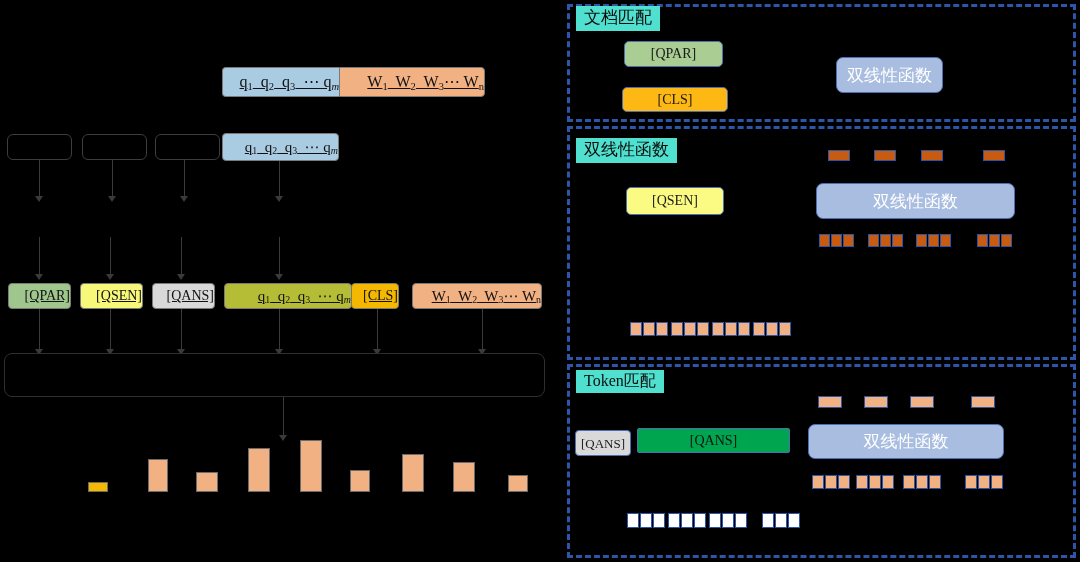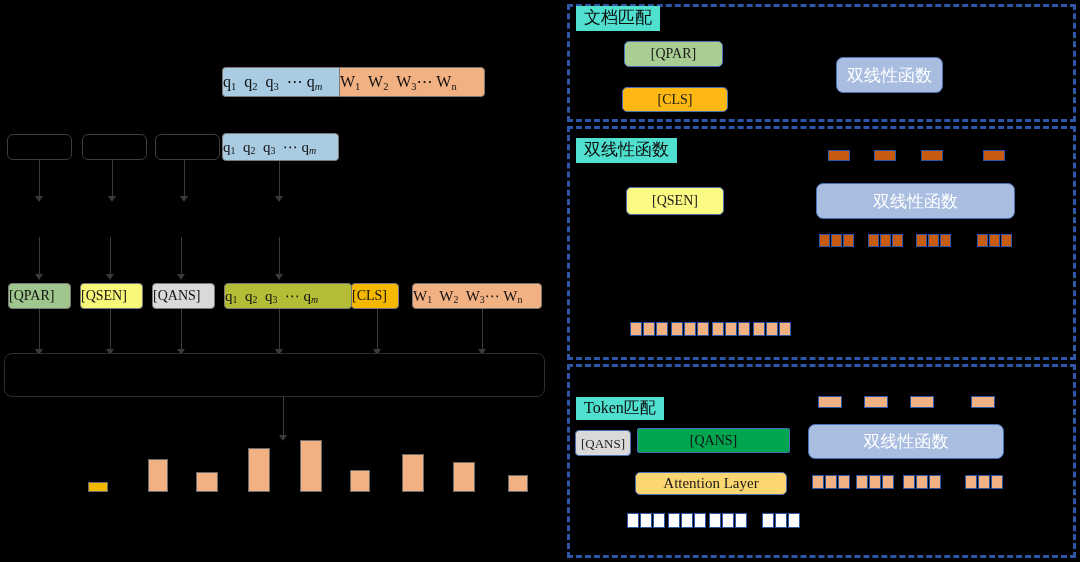--- a/index.html
+++ b/index.html
@@ -35,26 +35,27 @@
   .node.plain {
     border: 1px solid #3d3d3d;
     background: #000000;
     border-radius: 6px;
   }
 
   
   .seqbox {
     display: flex;
     align-items: center;
-    justify-content: flex-start;
+    justify-content: flex-end;
     border: 1px solid #7a7a7a;
     border-radius: 4px;
     font-family: "Liberation Serif", serif;
     color: #111;
     white-space: nowrap;
+    text-decoration: underline;
   }
   .seqbox.sq-left  { border-radius: 4px 0 0 4px; border-right: none; }
   .seqbox.sq-right { border-radius: 0 4px 4px 0; }
 
   sub, .sb { font-size: 0.66em; vertical-align: -0.25em; }
   .ital { font-style: italic; }
 
   
   .vline { position: absolute; width: 1px; background: #3a3a3a; }
   .arrowhead {
@@ -266,30 +267,27 @@
       <i style="width:12px;height:14px;background:#f2b183;"></i>
   </div>
   <div class="chipgroup" style="left:753px; top:322px;">
     <i style="width:12px;height:14px;background:#f2b183;"></i>
       <i style="width:12px;height:14px;background:#f2b183;"></i>
       <i style="width:12px;height:14px;background:#f2b183;"></i>
   </div>
 
   <div class="panel" style="left:567px; top:364px; width:509px; height:194px;">
   </div>
-  <div class="panel-label" style="left:576px; top:397px; font-size:16px;">Token匹配</div>
+  <div class="panel-label" style="left:576px; top:370px; font-size:16px;">Token匹配</div>
 
   <div class="abs node" style="left:575px; top:430px; width:56px; height:26px; background:#d9d9d9; font-size:13px; border-radius:4px;">
     <span>[QANS]</span>
   </div>
   <div class="abs node" style="left:637px; top:428px; width:153px; height:25px; background:#00a550; color:#111111; font-size:14px; border-radius:2px;">
     <span>[QANS]</span>
-  </div>
-  <div class="abs node" style="left:635px; top:472px; width:152px; height:23px; background:#fcd670; font-size:15px;">
-    <span>Attention Layer</span>
   </div>
   <div class="abs node" style="left:808px; top:424px; width:196px; height:35px; background:#a8bde0; color:#ffffff; font-size:17px; border-radius:7px;">
     <span>双线性函数</span>
   </div>
 
   <div class="chip" style="left:818px; top:396px; width:24px; height:12px; background:#f2b183;"></div>
   <div class="chip" style="left:864px; top:396px; width:24px; height:12px; background:#f2b183;"></div>
   <div class="chip" style="left:910px; top:396px; width:24px; height:12px; background:#f2b183;"></div>
   <div class="chip" style="left:971px; top:396px; width:24px; height:12px; background:#f2b183;"></div>
 

